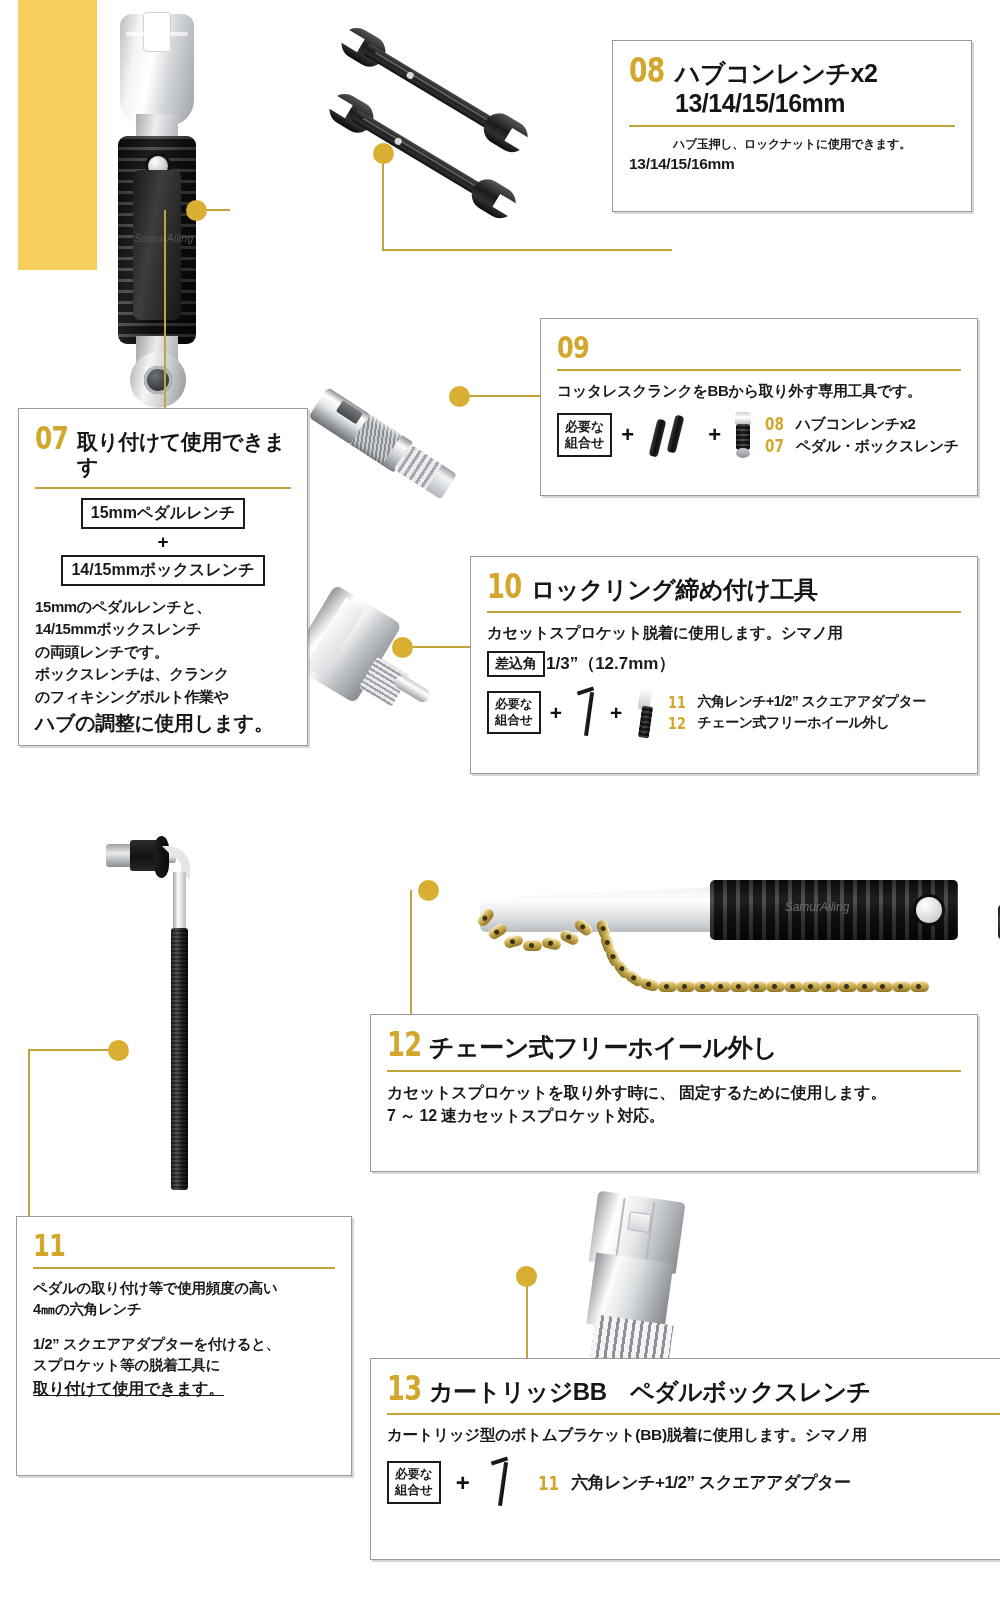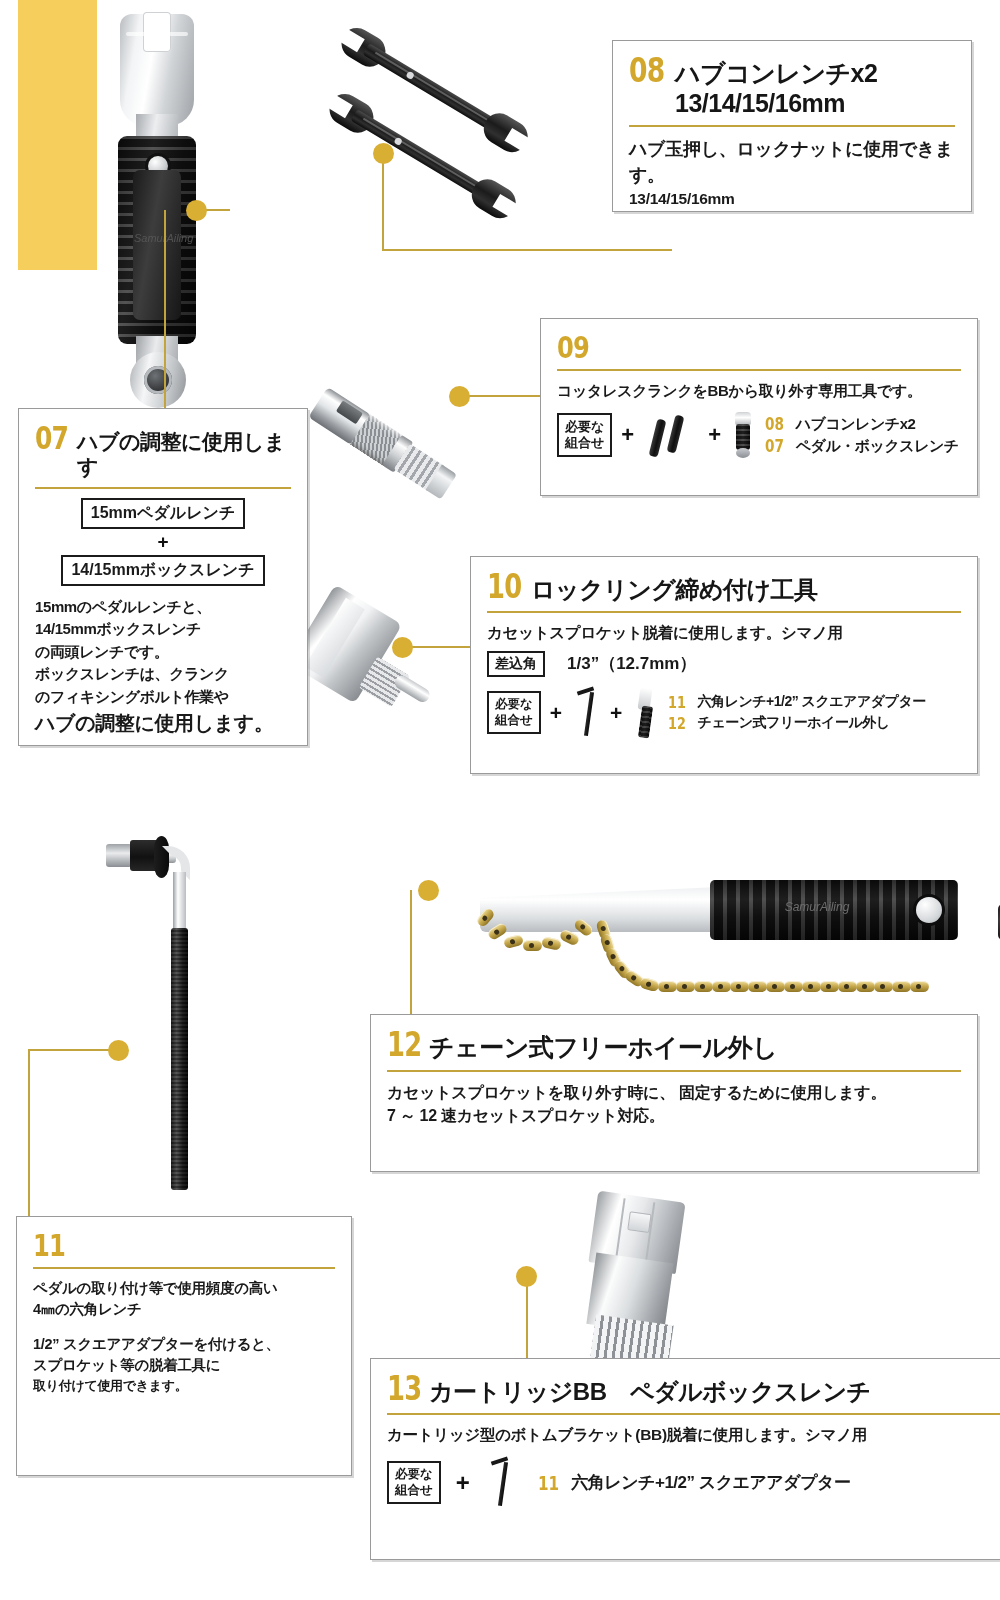--- a/index.html
+++ b/index.html
@@ -420,28 +420,28 @@
 
   <div class="card" id="card08" style="left:612px; top:40px; width:360px; height:172px;">
     <div class="card-head">
       <span class="num" style="font-size:34px; line-height:.9; width:42px;">08</span>
       <div style="margin-left:-6px;">
         <div class="ttl" style="font-size:25px;">ハブコンレンチx2</div>
         <div class="ttl" style="font-size:25px;">13/14/15/16mm</div>
       </div>
     </div>
     <hr class="rule">
-    <div class="desc" style="font-size:18px;">ハブ玉押し、ロックナットに使用できます。</div>
+    <div class="desc" style="font-size:12px;margin-left:44px;">ハブ玉押し、ロックナットに使用できます。</div>
     <div class="desc" style="font-size:15.5px;">13/14/15/16mm</div>
   </div>
 
   <div class="card" id="card07" style="left:18px; top:408px; width:290px; height:338px;">
     <div class="card-head">
       <span class="num" style="font-size:32px; line-height:.95; width:38px;">07</span>
-      <div class="ttl" style="font-size:21px; margin-left:-6px;">ハブの調整に使用します</div>
+      <div class="ttl" style="font-size:21px; margin-left:-6px;">取り付けて使用できます</div>
     </div>
     <hr class="rule">
     <div class="chipstack">
       <span class="chip" style="font-size:16px;">15mmペダルレンチ</span>
       <span class="plus" style="font-size:19px;">+</span>
       <span class="chip" style="font-size:16px;">14/15mmボックスレンチ</span>
     </div>
     <div class="desc-lt" style="font-size:15px;">15mmのペダルレンチと、</div>
     <div class="desc-lt" style="font-size:15px;">14/15mmボックスレンチ</div>
     <div class="desc-lt" style="font-size:15px;">の両頭レンチです。</div>
@@ -485,21 +485,21 @@
     </div>
   </div>
 
   <div class="card" id="card10" style="left:470px; top:556px; width:508px; height:218px;">
     <div class="card-head">
       <span class="num" style="font-size:33px; line-height:.95; width:36px;">10</span>
       <div class="ttl" style="font-size:24px; margin-left:-2px;">ロックリング締め付け工具</div>
     </div>
     <hr class="rule">
     <div class="desc" style="font-size:15.5px;">カセットスプロケット脱着に使用します。シマノ用</div>
-    <div style="display:flex; align-items:center; gap:22px; margin-top:6px;">
+    <div style="display:flex; align-items:center; gap:1px; margin-top:6px;">
       <span class="chip" style="font-size:14px; padding:2px 6px;">差込角</span>
       <span style="font-weight:700; font-size:17px;">1/3”（12.7mm）</span>
     </div>
     <div class="combo">
       <div class="combo-label" style="font-size:12.5px;">
         <div>必要な</div>
         <div>組合せ</div>
       </div>
       <span class="plus" style="font-size:21px;">+</span>
       <span class="mini hexw">
@@ -537,21 +537,21 @@
   <div class="card" id="card11" style="left:16px; top:1216px; width:336px; height:260px;">
     <div class="card-head">
       <span class="num" style="font-size:31px; line-height:.95; width:34px;">11</span>
     </div>
     <hr class="rule">
     <div class="desc" style="font-size:14.5px;">ペダルの取り付け等で使用頻度の高い</div>
     <div class="desc" style="font-size:14.5px;">4㎜の六角レンチ</div>
     <div style="height:14px;"></div>
     <div class="desc" style="font-size:14.5px;">1/2” スクエアアダプターを付けると、</div>
     <div class="desc" style="font-size:14.5px;">スプロケット等の脱着工具に</div>
-    <div class="desc" style="font-size:13px;">取り付けて使用できます。</div>
+    <div class="desc" style="font-size:16px;text-decoration:underline;">取り付けて使用できます。</div>
   </div>
 
   <div class="card" id="card13" style="left:370px; top:1358px; width:684px; height:202px;">
     <div class="card-head">
       <span class="num" style="font-size:33px; line-height:.95; width:34px;">13</span>
       <div class="ttl" style="font-size:24px; margin-left:-2px;">カートリッジBB　ペダルボックスレンチ</div>
     </div>
     <hr class="rule">
     <div class="desc" style="font-size:15.5px;">カートリッジ型のボトムブラケット(BB)脱着に使用します。シマノ用</div>
     <div class="combo">

